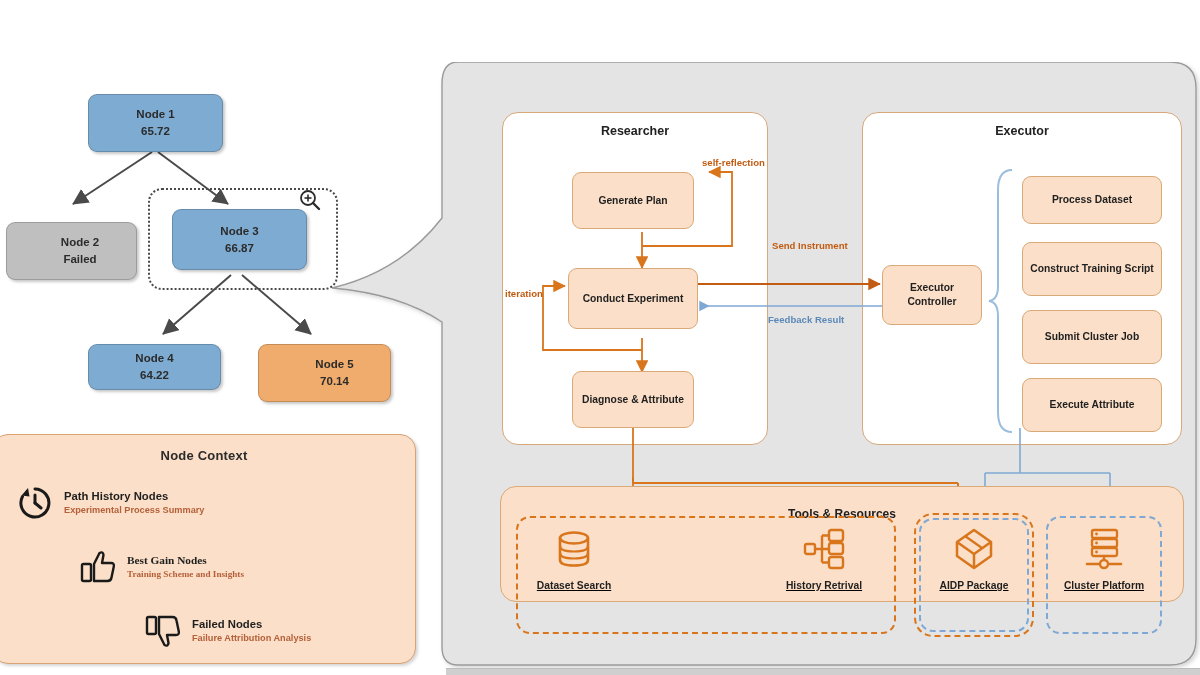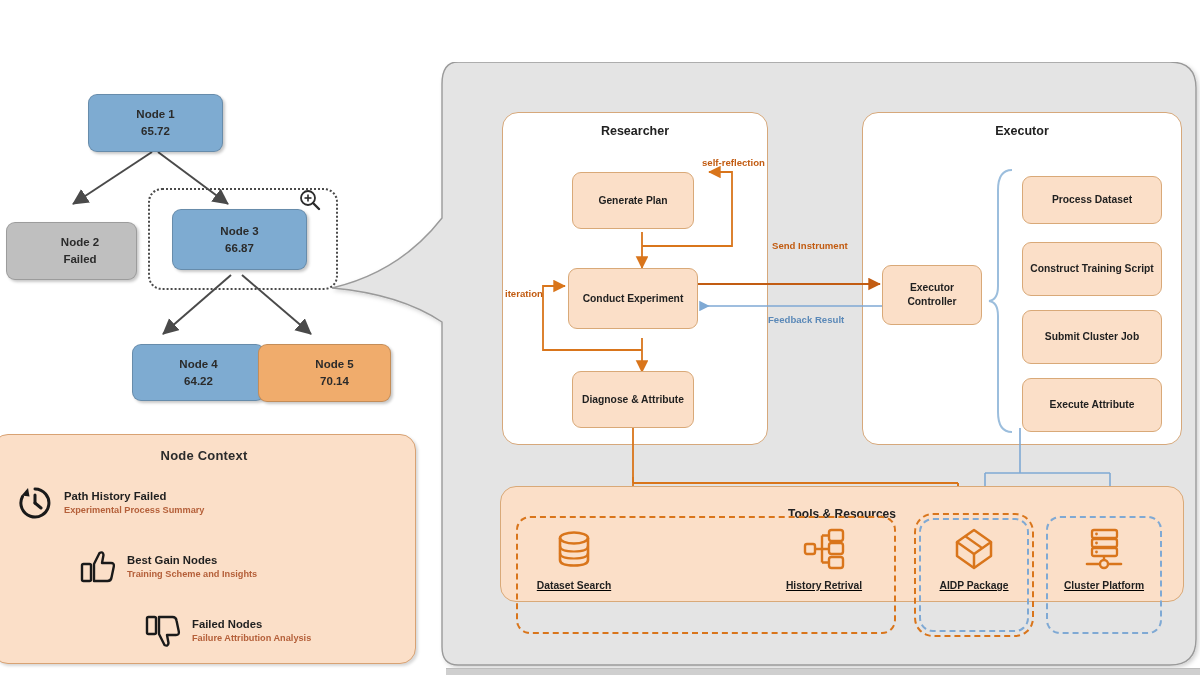--- a/index.html
+++ b/index.html
@@ -172,46 +172,46 @@
     <span>65.72</span>
   </div>
   <div class="tnode gray" style="left:6px;top:222px;width:131px;height:58px;padding-left:17px;">
     <span>Node 2</span>
     <span>Failed</span>
   </div>
   <div class="tnode blue" style="left:172px;top:209px;width:135px;height:61px;">
     <span>Node 3</span>
     <span>66.87</span>
   </div>
-  <div class="tnode blue" style="left:88px;top:344px;width:133px;height:57px;margin-left:44px;">
+  <div class="tnode blue" style="left:88px;top:344px;width:133px;height:46px;">
     <span>Node 4</span>
     <span>64.22</span>
   </div>
   <div class="tnode orange" style="left:258px;top:344px;width:133px;height:58px;">
     <span>Node 5</span>
     <span>70.14</span>
   </div>
 
   <div class="ctx-panel" style="left:-8px;top:434px;width:424px;height:230px;">
     <div class="ctx-title">Node Context</div>
 
     <div class="ctx-row" style="left:22px;top:48px;">
       <svg class="ctx-ico" viewBox="0 0 40 40">
         <path d="M20 6 A14 14 0 1 1 7.5 13.5" fill="none" stroke="#1a1a1a" stroke-width="3" stroke-linecap="round"></path>
         <path d="M13 5 L6.5 12.5 L14.5 13.5 Z" fill="#1a1a1a"></path>
         <line x1="20" y1="12" x2="20" y2="20" stroke="#1a1a1a" stroke-width="3" stroke-linecap="round"></line>
         <line x1="20" y1="20" x2="26" y2="25" stroke="#1a1a1a" stroke-width="3" stroke-linecap="round"></line>
       </svg>
       <div class="ctx-txt">
-        <div class="ctx-h">Path History Failed</div>
+        <div class="ctx-h">Path History Nodes</div>
         <div class="ctx-s">Experimental Process Summary</div>
       </div>
     </div>
 
-    <div class="ctx-row" style="left:85px;top:112px;">
+    <div class="ctx-row" style="left:85px;top:112px;font-family:Liberation Serif, serif;">
       <svg class="ctx-ico" viewBox="0 0 40 40">
         <rect x="4" y="17" width="9" height="17" rx="1.5" fill="none" stroke="#1a1a1a" stroke-width="2.4"></rect>
         <path d="M16 34 L16 17 L21.5 6 Q25 4 25.5 8 L24 16 L33 16 Q36.5 16 35.8 19.5 L33.5 30.5 Q33 34 29.5 34 Z" fill="none" stroke="#1a1a1a" stroke-width="2.4" stroke-linejoin="round"></path>
       </svg>
       <div class="ctx-txt">
         <div class="ctx-h">Best Gain Nodes</div>
         <div class="ctx-s">Training Scheme and Insights</div>
       </div>
     </div>
 

